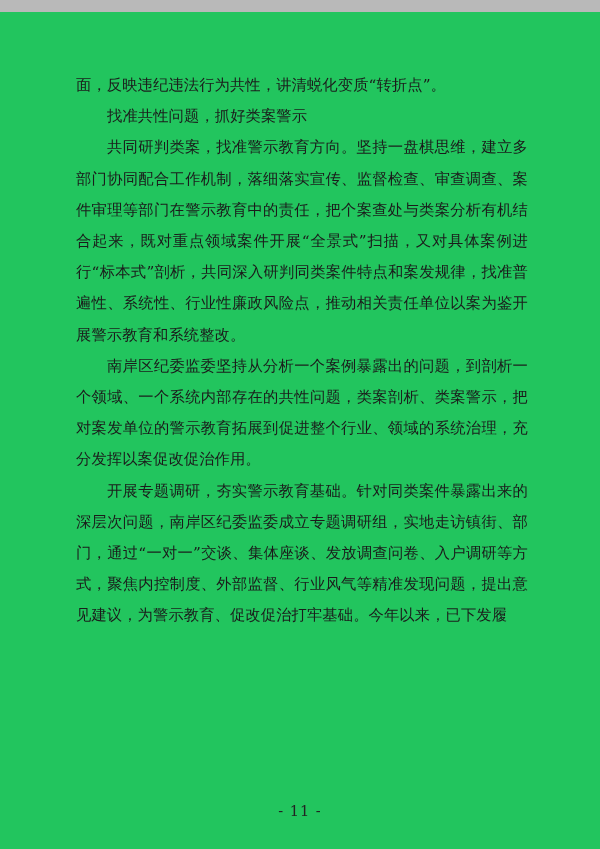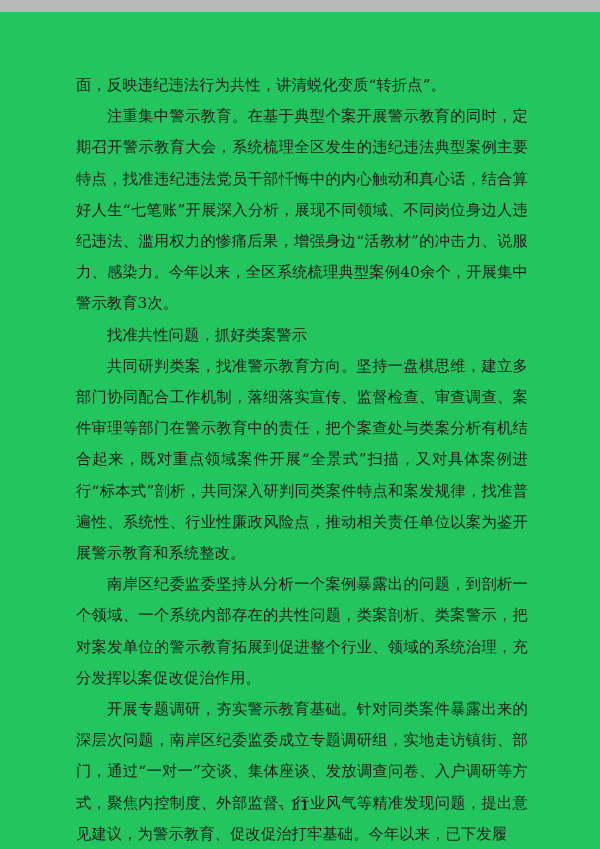--- a/index.html
+++ b/index.html
@@ -35,33 +35,32 @@
     margin: 0;
     text-indent: 0;
   }
   .indent {
     text-indent: 31px;
   }
   .footer {
     position: absolute;
     left: 0;
     right: 0;
-    bottom: 48px;
+    bottom: 42px;
     text-align: center;
     font-size: 14.5px;
     color: #222;
     letter-spacing: 1px;
   }
 </style>
 </head>
 <body>
 
 <div class="page">
   <div class="page-inner">
     <p class="para">面，反映违纪违法行为共性，讲清蜕化变质“转折点”。</p>
-    <p class="para indent">注重集中警示教育。在基于典型个案开展警示教育的同时，定期召开警示教育大会，系统梳理全区发生的违纪违法典型案例主要特点，找准违纪违法党员干部忏悔中的内心触动和真心话，结合算好人生“七笔账”开展深入分析，展现不同领域、不同岗位身边人违纪违法、滥用权力的惨痛后果，增强身边“活教材”的冲击力、说服力、感染力。今年以来，全区系统梳理典型案例40余个，开展集中警示教育3次。</p>
     <p class="para indent">找准共性问题，抓好类案警示</p>
     <p class="para indent">共同研判类案，找准警示教育方向。坚持一盘棋思维，建立多部门协同配合工作机制，落细落实宣传、监督检查、审查调查、案件审理等部门在警示教育中的责任，把个案查处与类案分析有机结合起来，既对重点领域案件开展“全景式”扫描，又对具体案例进行“标本式”剖析，共同深入研判同类案件特点和案发规律，找准普遍性、系统性、行业性廉政风险点，推动相关责任单位以案为鉴开展警示教育和系统整改。</p>
     <p class="para indent">南岸区纪委监委坚持从分析一个案例暴露出的问题，到剖析一个领域、一个系统内部存在的共性问题，类案剖析、类案警示，把对案发单位的警示教育拓展到促进整个行业、领域的系统治理，充分发挥以案促改促治作用。</p>
     <p class="para indent">开展专题调研，夯实警示教育基础。针对同类案件暴露出来的深层次问题，南岸区纪委监委成立专题调研组，实地走访镇街、部门，通过“一对一”交谈、集体座谈、发放调查问卷、入户调研等方式，聚焦内控制度、外部监督、行业风气等精准发现问题，提出意见建议，为警示教育、促改促治打牢基础。今年以来，已下发履</p>
   </div>
   <div class="footer">- 11 -</div>
 </div>
 
 </body></html>

